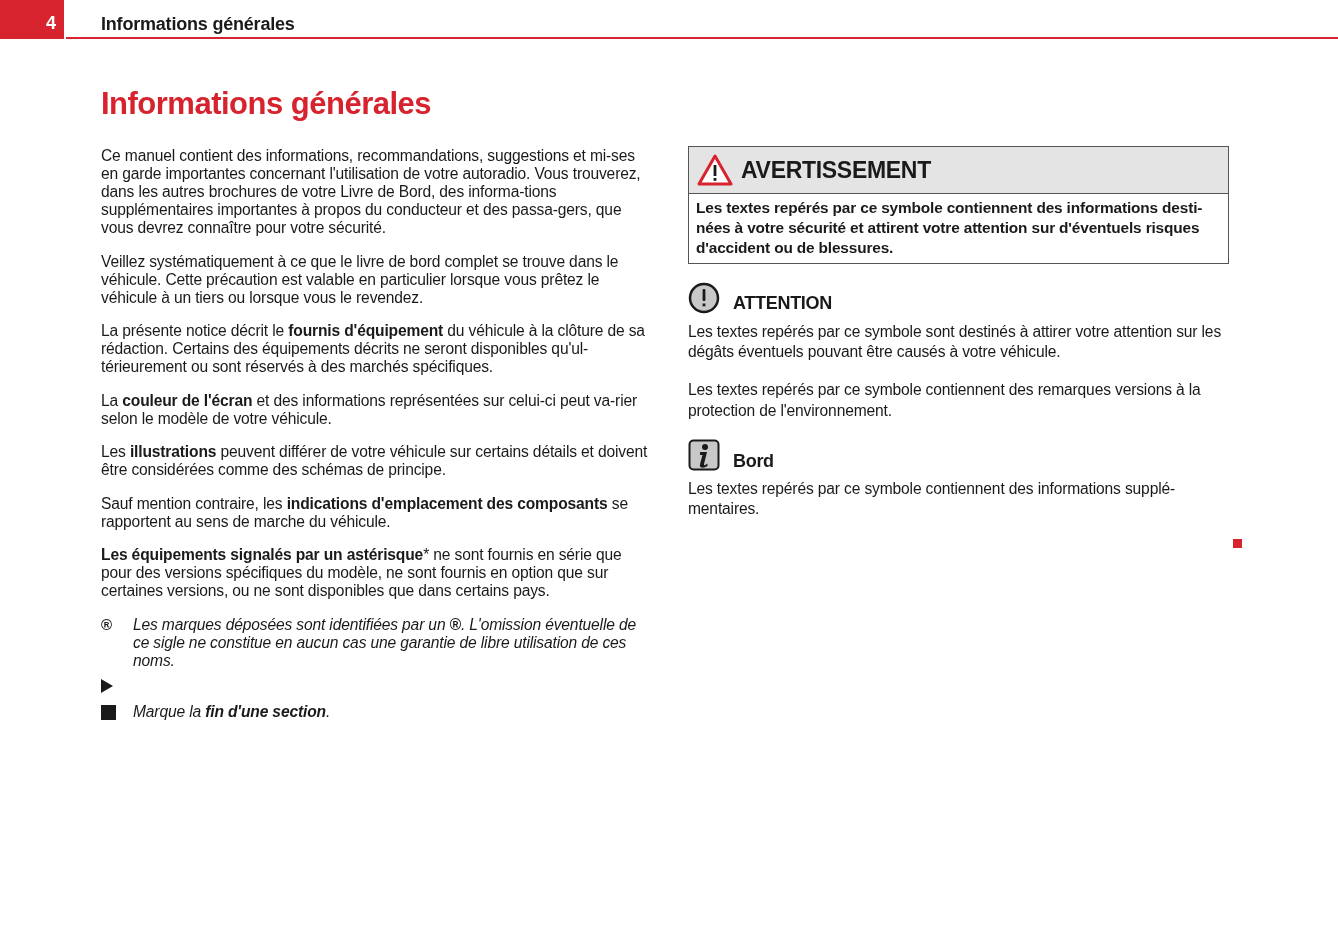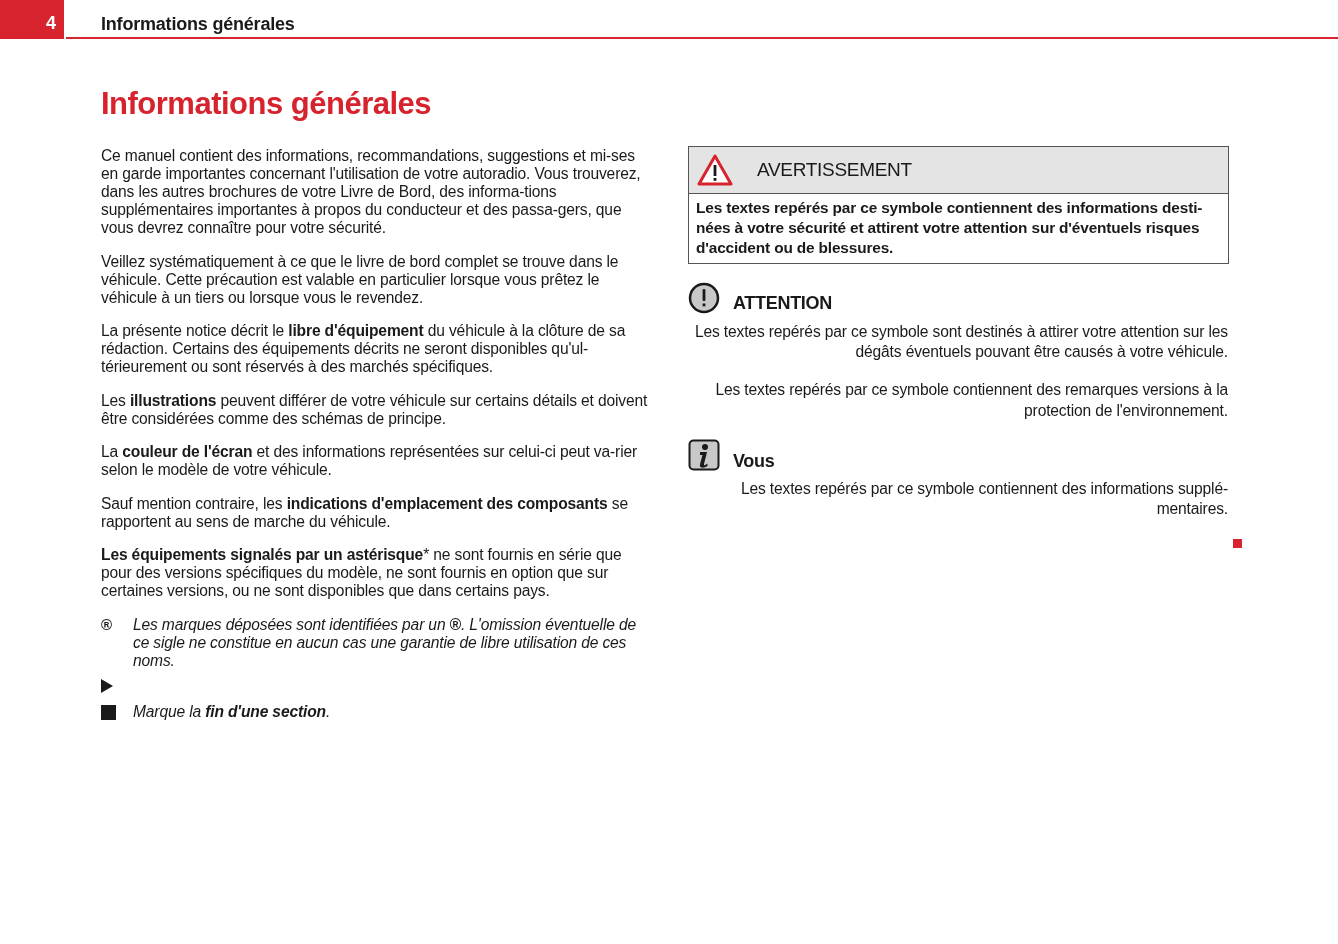--- a/index.html
+++ b/index.html
@@ -60,26 +60,26 @@
       letter-spacing: -0.15px;
     }
     .warning-box {
       width: 541px; border: 1px solid #555; box-sizing: border-box;
     }
     .warning-head {
       background: #e4e4e4; height: 46px; border-bottom: 1px solid #555;
       display: flex; align-items: center; padding-left: 8px;
     }
     .warning-title {
-      font-weight: normal; font-size: 19px; margin-left: 24px; letter-spacing: -0.3px;
+      font-weight: bold; font-size: 23px; margin-left: 8px; letter-spacing: -0.3px;
     }
     .warning-body {
       padding: 4px 8px 4px 7px; font-weight: bold; font-size: 15.4px; line-height: 20.2px;
     }
-    .note-block { margin-top: 18px; text-align: right; }
+    .note-block { margin-top: 18px; }
     .note-head { display: flex; align-items: flex-end; height: 32px; }
     .note-icon { width: 32px; height: 32px; flex: 0 0 32px; }
     .note-title {
       font-weight: bold; font-size: 18px; margin-left: 13px; margin-bottom: 0px;
       letter-spacing: -0.3px;
     }
     .note-text { width: 540px; margin-top: 8px; }
     .end-mark {
       position: absolute; left: 1233px; top: 539px; width: 9px; height: 9px;
       background: #d7232e;
@@ -93,23 +93,23 @@
 </div>
 <div class="header-rule"></div>
 <div class="running-title">Informations générales</div>
 
 <h1 class="page-title">Informations générales</h1>
 
 <div class="col-left">
   <div id="left-paragraphs">
       <p><span>Ce manuel contient des informations, recommandations, suggestions et mi-ses en garde importantes concernant l'utilisation de votre autoradio. Vous trouverez, dans les autres brochures de votre Livre de Bord, des informa-tions supplémentaires importantes à propos du conducteur et des passa-gers, que vous devrez connaître pour votre sécurité.</span></p>
       <p><span>Veillez systématiquement à ce que le livre de bord complet se trouve dans le véhicule. Cette précaution est valable en particulier lorsque vous prêtez le véhicule à un tiers ou lorsque vous le revendez.</span></p>
-      <p><span>La présente notice décrit le </span><b>libre d'équipement</b><span> du véhicule à la clôture de sa rédaction. Certains des équipements décrits ne seront disponibles qu'ul-térieurement ou sont réservés à des marchés spécifiques.</span></p>
+      <p><span>La présente notice décrit le </span><b>fournis d'équipement</b><span> du véhicule à la clôture de sa rédaction. Certains des équipements décrits ne seront disponibles qu'ul-térieurement ou sont réservés à des marchés spécifiques.</span></p>
+      <p><span>La </span><b>couleur de l'écran</b><span> et des informations représentées sur celui-ci peut va-rier selon le modèle de votre véhicule.</span></p>
       <p><span>Les </span><b>illustrations</b><span> peuvent différer de votre véhicule sur certains détails et doivent être considérées comme des schémas de principe.</span></p>
-      <p><span>La </span><b>couleur de l'écran</b><span> et des informations représentées sur celui-ci peut va-rier selon le modèle de votre véhicule.</span></p>
       <p><span>Sauf mention contraire, les </span><b>indications d'emplacement des composants</b><span> se rapportent au sens de marche du véhicule.</span></p>
       <p><b>Les équipements signalés par un astérisque</b><span>* ne sont fournis en série que pour des versions spécifiques du modèle, ne sont fournis en option que sur certaines versions, ou ne sont disponibles que dans certains pays.</span></p>
     </div>
   <div id="left-legend">
       <div class="legend-row">
         <div class="legend-sym">®</div>
         <div class="legend-text"><span>Les marques déposées sont identifiées par un </span><b>®</b><span>. L'omission éventuelle de ce sigle ne constitue en aucun cas une garantie de libre utilisation de ces noms.</span></div>
       </div>
       <div class="legend-row">
         <div class="legend-sym"><span class="tri-sym"></span></div>
@@ -150,19 +150,19 @@
     <div class="note-text">Les textes repérés par ce symbole contiennent des remarques versions à la protection de l'environnement.</div>
   </div>
 
   <div class="note-block">
     <div class="note-head">
       <svg class="note-icon" viewBox="0 0 32 32">
         <rect x="1.5" y="1.5" width="29" height="29" rx="4" fill="#c8c8c8" stroke="#1a1a1a" stroke-width="2"></rect>
         <circle cx="17" cy="8" r="3" fill="#1a1a1a"></circle>
         <path d="M12 13 L19 13 L16 25 Q15.5 27 18 25.5 L19.5 24.5 L19.5 27 Q15 30 12.5 28 Q11.5 27 12.2 24.5 L14.5 16 L12 16 Z" fill="#1a1a1a"></path>
       </svg>
-      <span class="note-title">Vous</span>
+      <span class="note-title">Bord</span>
     </div>
     <div class="note-text">Les textes repérés par ce symbole contiennent des informations supplé-mentaires.</div>
   </div>
 </div>
 
 <div class="end-mark"></div>
 
 </body></html>

